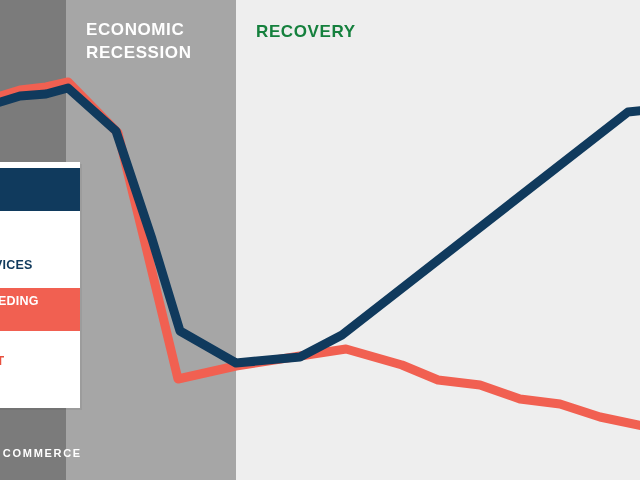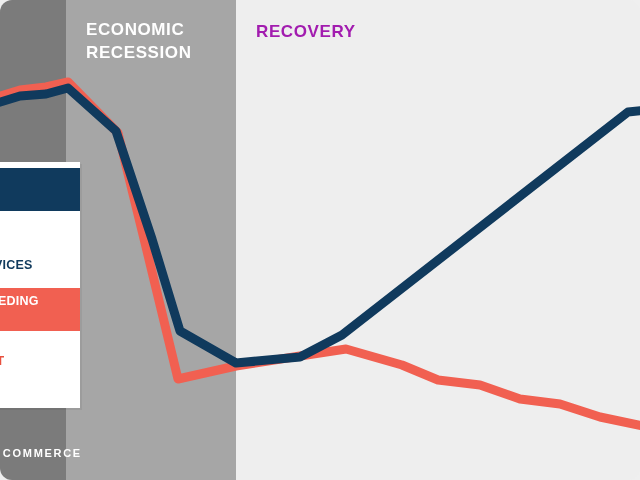--- a/index.html
+++ b/index.html
@@ -1,39 +1,39 @@
 <!DOCTYPE html>
 <html><head>
 <meta charset="utf-8">
 <style>
   html,body{margin:0;padding:0;}
   body{
     width:640px;height:480px;overflow:hidden;
     font-family:"Liberation Sans","DejaVu Sans",sans-serif;
     background:#efefef;
   }
-  #stage{position:relative;width:640px;height:480px;overflow:hidden;background:#efefef;border-radius:12px;}
+  #stage{position:relative;width:640px;height:480px;overflow:hidden;background:#efefef;}
 
   
   .band{position:absolute;top:0;bottom:0;}
   #band-pre{left:0;width:66px;background:#7b7b7b;}
   #band-recession{left:66px;width:170px;background:#a6a6a6;}
   #band-recovery{left:236px;right:0;background:#eeeeee;}
 
   
   .phase-label{
     position:absolute;
     font-weight:bold;
     font-size:17px;
     letter-spacing:.6px;
     line-height:23px;
     white-space:pre-line;
   }
   #label-recession{left:86px;top:18px;color:#ffffff;}
-  #label-recovery{left:256px;top:20px;color:#a21caf;}
+  #label-recovery{left:256px;top:20px;color:#15803d;}
 
   
   #chart-svg{position:absolute;left:0;top:0;width:640px;height:480px;}
 
   
   #legend{
     position:absolute;left:-42px;top:162px;width:122px;height:246px;
     background:#ffffff;
     box-shadow:2px 2px 0 rgba(0,0,0,.06);
   }

